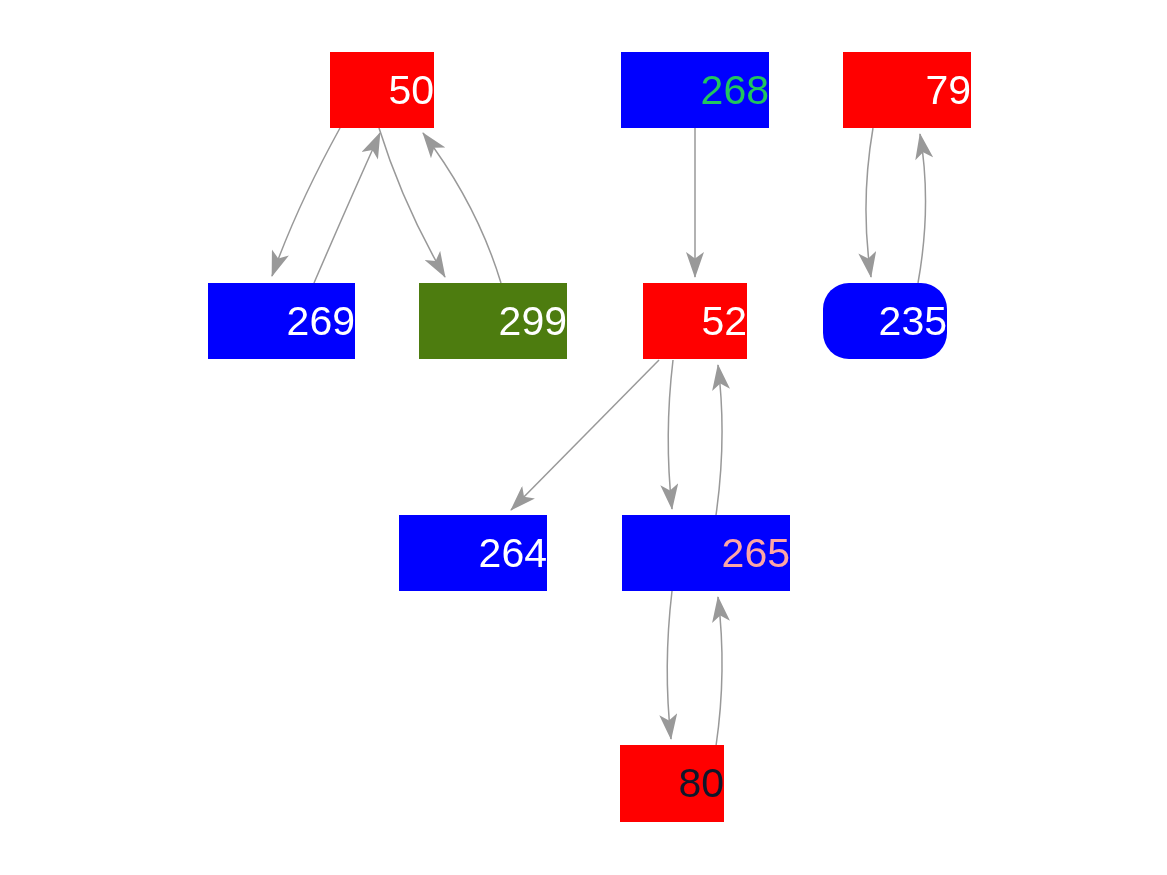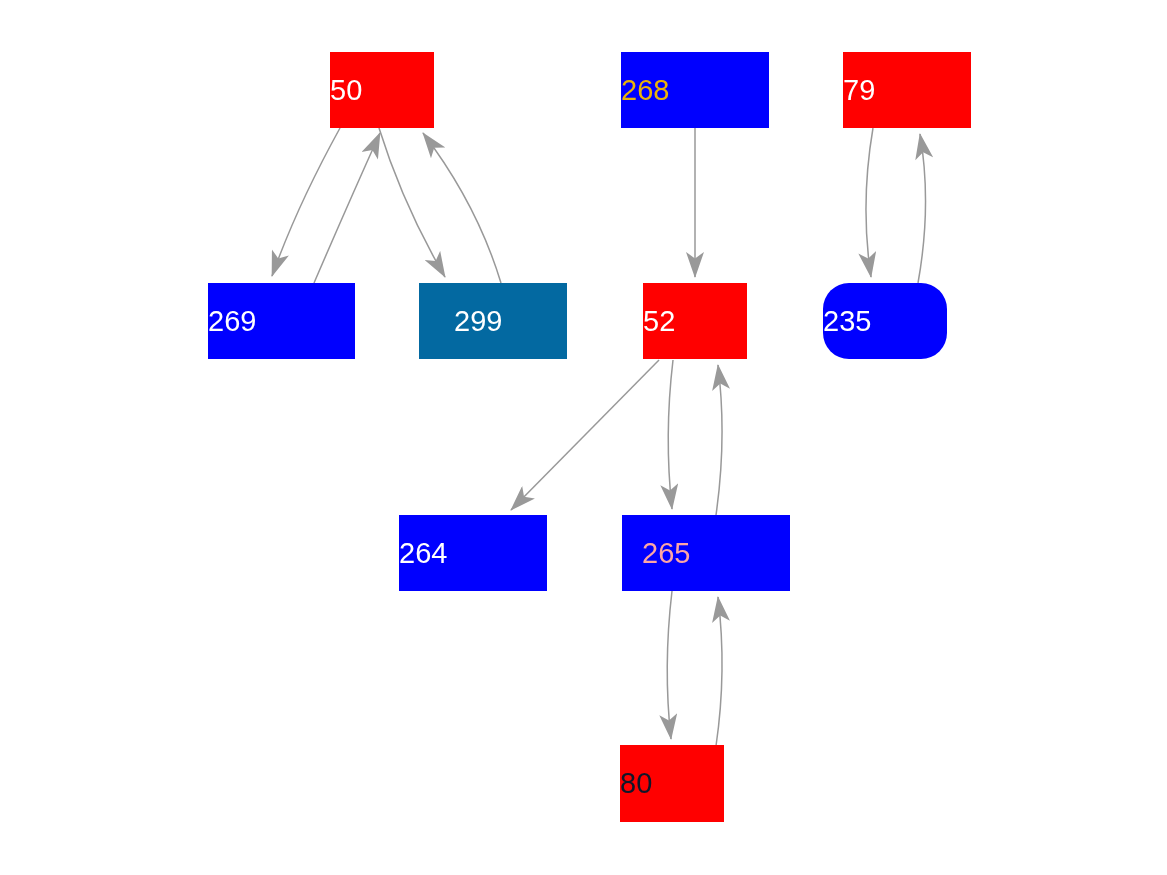--- a/index.html
+++ b/index.html
@@ -16,23 +16,23 @@
   svg.edges-layer {
     position: absolute;
     left: 0;
     top: 0;
     pointer-events: none;
   }
   .node {
     position: absolute;
     display: flex;
     align-items: center;
-    justify-content: flex-start;
+    justify-content: flex-end;
     box-sizing: border-box;
-    font-size: 29px;
+    font-size: 41px;
     line-height: 1;
     letter-spacing: 0px;
     user-select: none;
   }
 </style>
 </head>
 <body>
 
 <div class="canvas" style="width: 1167px; height: 875px; background: rgb(255, 255, 255);">
   <svg class="edges-layer" width="1167" height="875" viewBox="0 0 1167 875">
@@ -50,30 +50,30 @@
       <path d="M918,283 Q932,205 920,134" fill="none" stroke="#999999" stroke-width="1.5" marker-end="url(#arrow)"></path>
       <path d="M659,360 L511,510" fill="none" stroke="#999999" stroke-width="1.5" marker-end="url(#arrow)"></path>
       <path d="M673,360 Q664,436 672,509" fill="none" stroke="#999999" stroke-width="1.5" marker-end="url(#arrow)"></path>
       <path d="M716,515 Q727,438 718,365" fill="none" stroke="#999999" stroke-width="1.5" marker-end="url(#arrow)"></path>
       <path d="M672,591 Q663,667 671,739" fill="none" stroke="#999999" stroke-width="1.5" marker-end="url(#arrow)"></path>
       <path d="M716,746 Q727,671 718,597" fill="none" stroke="#999999" stroke-width="1.5" marker-end="url(#arrow)"></path>
     </svg>
 <div class="node" style="left: 330px; top: 52px; width: 104px; height: 76px; background: rgb(255, 0, 0); color: rgb(255, 255, 255);">
       <span>50</span>
     </div>
-    <div class="node" style="left: 621px; top: 52px; width: 148px; height: 76px; background: rgb(0, 0, 255); color: #eab308;">
+    <div class="node" style="left: 621px; top: 52px; width: 148px; height: 76px; background: rgb(0, 0, 255); color: #22c55e;">
       <span>268</span>
     </div>
     <div class="node" style="left: 843px; top: 52px; width: 128px; height: 76px; background: rgb(255, 0, 0); color: rgb(255, 255, 255);">
       <span>79</span>
     </div>
     <div class="node" style="left: 197px; top: 283px; width: 147px; height: 76px; background: rgb(0, 0, 255); color: rgb(255, 255, 255); margin-left: 11px;">
       <span>269</span>
     </div>
-    <div class="node" style="left: 419px; top: 283px; width: 148px; height: 76px; background: #0369a1; color: rgb(255, 255, 255); padding-left: 35px;">
+    <div class="node" style="left: 419px; top: 283px; width: 148px; height: 76px; background: #4d7c0f; color: rgb(255, 255, 255); padding-left: 35px;">
       <span>299</span>
     </div>
     <div class="node" style="left: 643px; top: 283px; width: 104px; height: 76px; background: rgb(255, 0, 0); color: #ffffff;">
       <span>52</span>
     </div>
     <div class="node" style="left: 823px; top: 283px; width: 124px; height: 76px; background: rgb(0, 0, 255); color: rgb(255, 255, 255); border-radius: 26px;">
       <span>235</span>
     </div>
     <div class="node" style="left: 399px; top: 515px; width: 148px; height: 76px; background: rgb(0, 0, 255); color: rgb(255, 255, 255);">
       <span>264</span>

